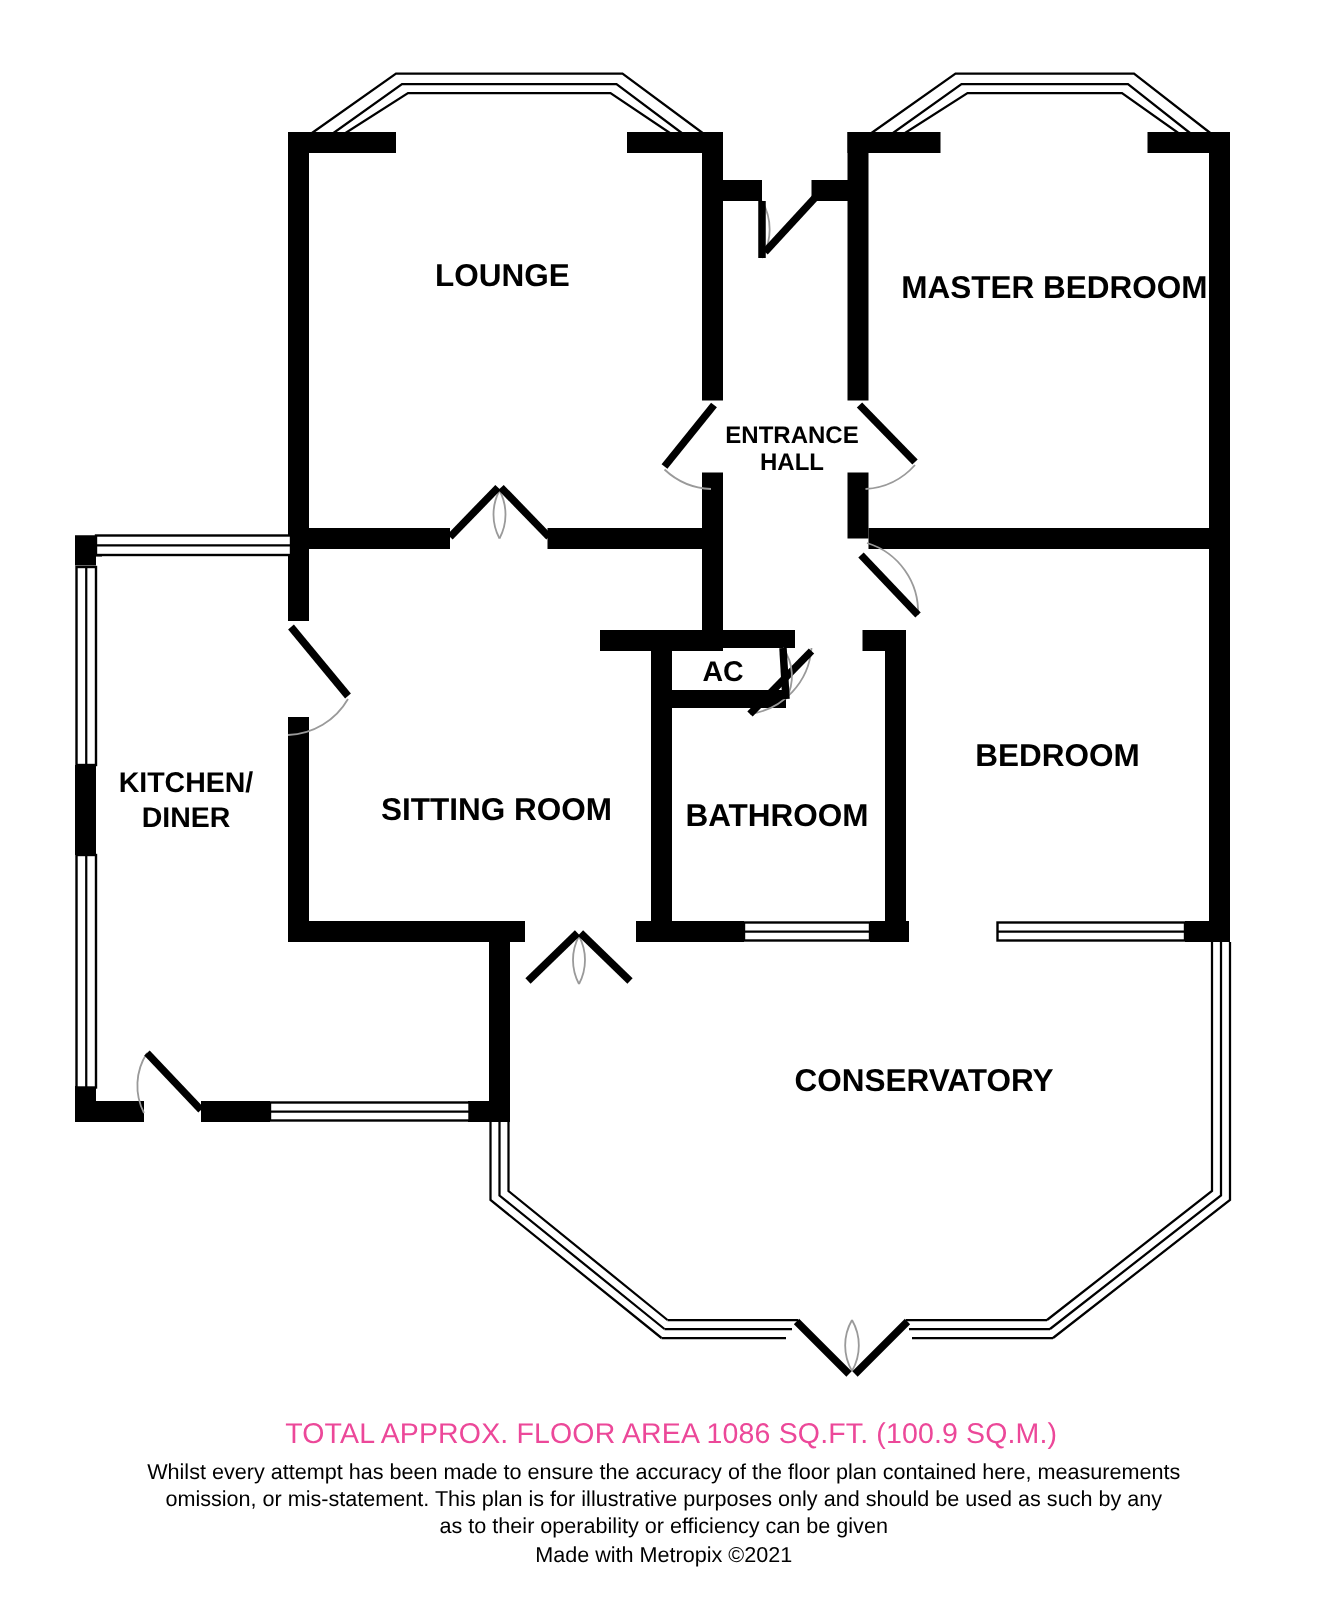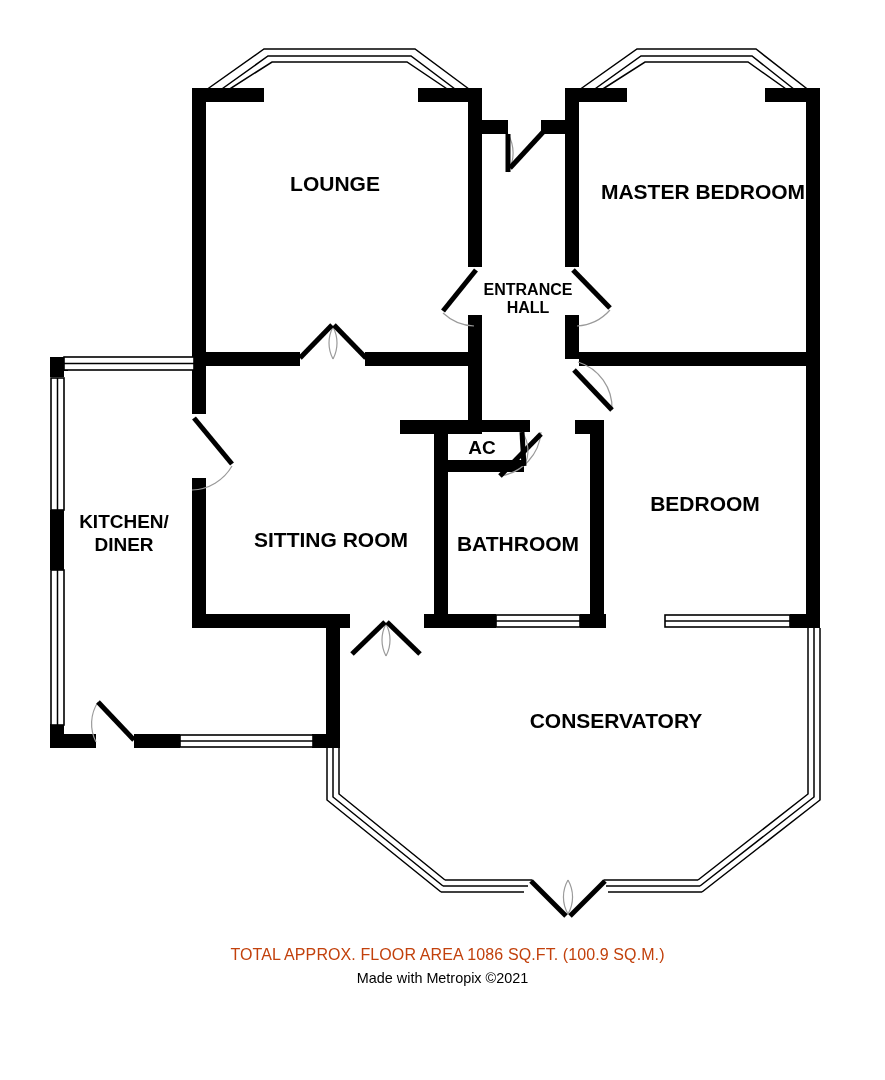--- a/index.html
+++ b/index.html
@@ -66,24 +66,24 @@
   }
   #footer {
     position: absolute;
     left: 0;
     top: 946px;
     width: 885px;
     text-align: center;
   }
   #total-area {
     font-family: "Liberation Sans", sans-serif;
-    font-size: 16px;
+    font-size: 19px;
     letter-spacing: 0.1px;
     margin: 0 0 5px 0;
-    color: #c2410c;
+    color: #ec4899;
     padding-left: 10px;
   }
   .disclaimer-line {
     font-family: "Liberation Sans", sans-serif;
     font-size: 14.4px;
     line-height: 18.2px;
     color: #000000;
     white-space: nowrap;
   }
   #credit {
@@ -318,16 +318,19 @@
       <text class="room-label lbl-lg" x="705" y="505">BEDROOM</text>
 
       <text class="room-label lbl-md" x="482" y="449">AC</text>
 
       <text class="room-label lbl-lg" x="616" y="722">CONSERVATORY</text>
     </g>
   </svg>
 
   <div id="footer">
     <div id="total-area">TOTAL APPROX. FLOOR AREA 1086 SQ.FT. (100.9 SQ.M.)</div>
+    <div class="disclaimer-line">Whilst every attempt has been made to ensure the accuracy of the floor plan contained here, measurements</div>
+    <div class="disclaimer-line">omission, or mis-statement. This plan is for illustrative purposes only and should be used as such by any</div>
+    <div class="disclaimer-line">as to their operability or efficiency can be given</div>
     <div id="credit">Made with Metropix ©2021</div>
   </div>
 
 </div>
 
 </body></html>

